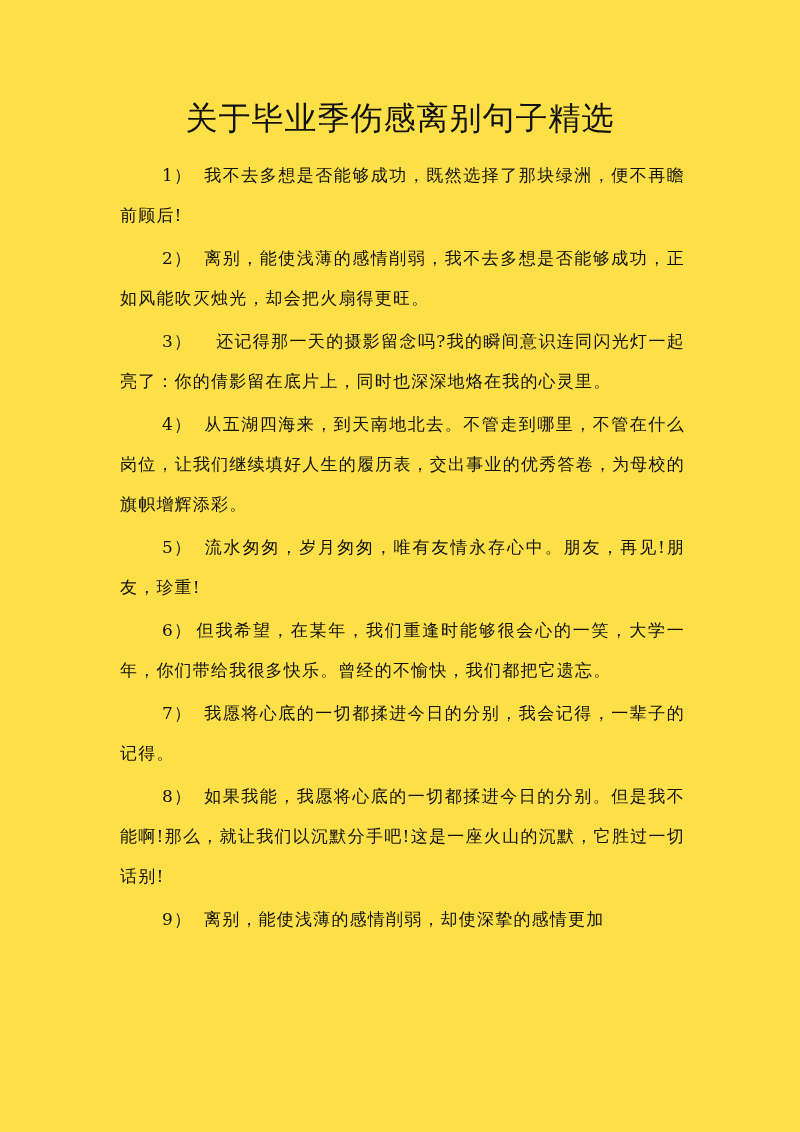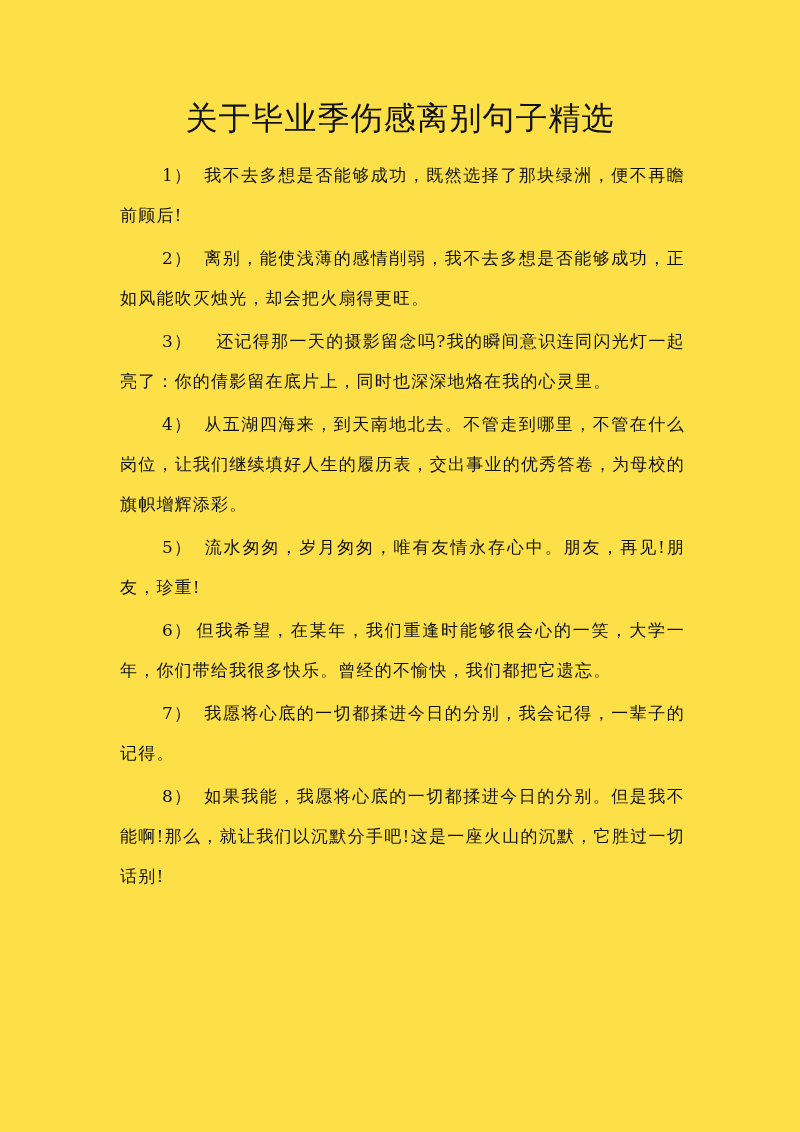--- a/index.html
+++ b/index.html
@@ -72,14 +72,15 @@
 
   <div class="body">
     <p class="para"><span class="num">1）</span><span>我不去多想是否能够成功，既然选择了那块绿洲，便不再瞻前顾后!</span></p>
     <p class="para"><span class="num">2）</span><span>离别，能使浅薄的感情削弱，我不去多想是否能够成功，正如风能吹灭烛光，却会把火扇得更旺。</span></p>
     <p class="para"><span class="num wide">3）</span><span>还记得那一天的摄影留念吗?我的瞬间意识连同闪光灯一起亮了：你的倩影留在底片上，同时也深深地烙在我的心灵里。</span></p>
     <p class="para"><span class="num">4）</span><span>从五湖四海来，到天南地北去。不管走到哪里，不管在什么岗位，让我们继续填好人生的履历表，交出事业的优秀答卷，为母校的旗帜增辉添彩。</span></p>
     <p class="para"><span class="num">5）</span><span>流水匆匆，岁月匆匆，唯有友情永存心中。朋友，再见!朋友，珍重!</span></p>
     <p class="para"><span class="num tight">6）</span><span>但我希望，在某年，我们重逢时能够很会心的一笑，大学一年，你们带给我很多快乐。曾经的不愉快，我们都把它遗忘。</span></p>
     <p class="para"><span class="num">7）</span><span>我愿将心底的一切都揉进今日的分别，我会记得，一辈子的记得。</span></p>
     <p class="para"><span class="num">8）</span><span>如果我能，我愿将心底的一切都揉进今日的分别。但是我不能啊!那么，就让我们以沉默分手吧!这是一座火山的沉默，它胜过一切话别!</span></p>
+    <p class="para"><span class="num">9）</span><span>离别，能使浅薄的感情削弱，却使深挚的感情更加</span></p>
   </div>
 </div>
 
 </body></html>

